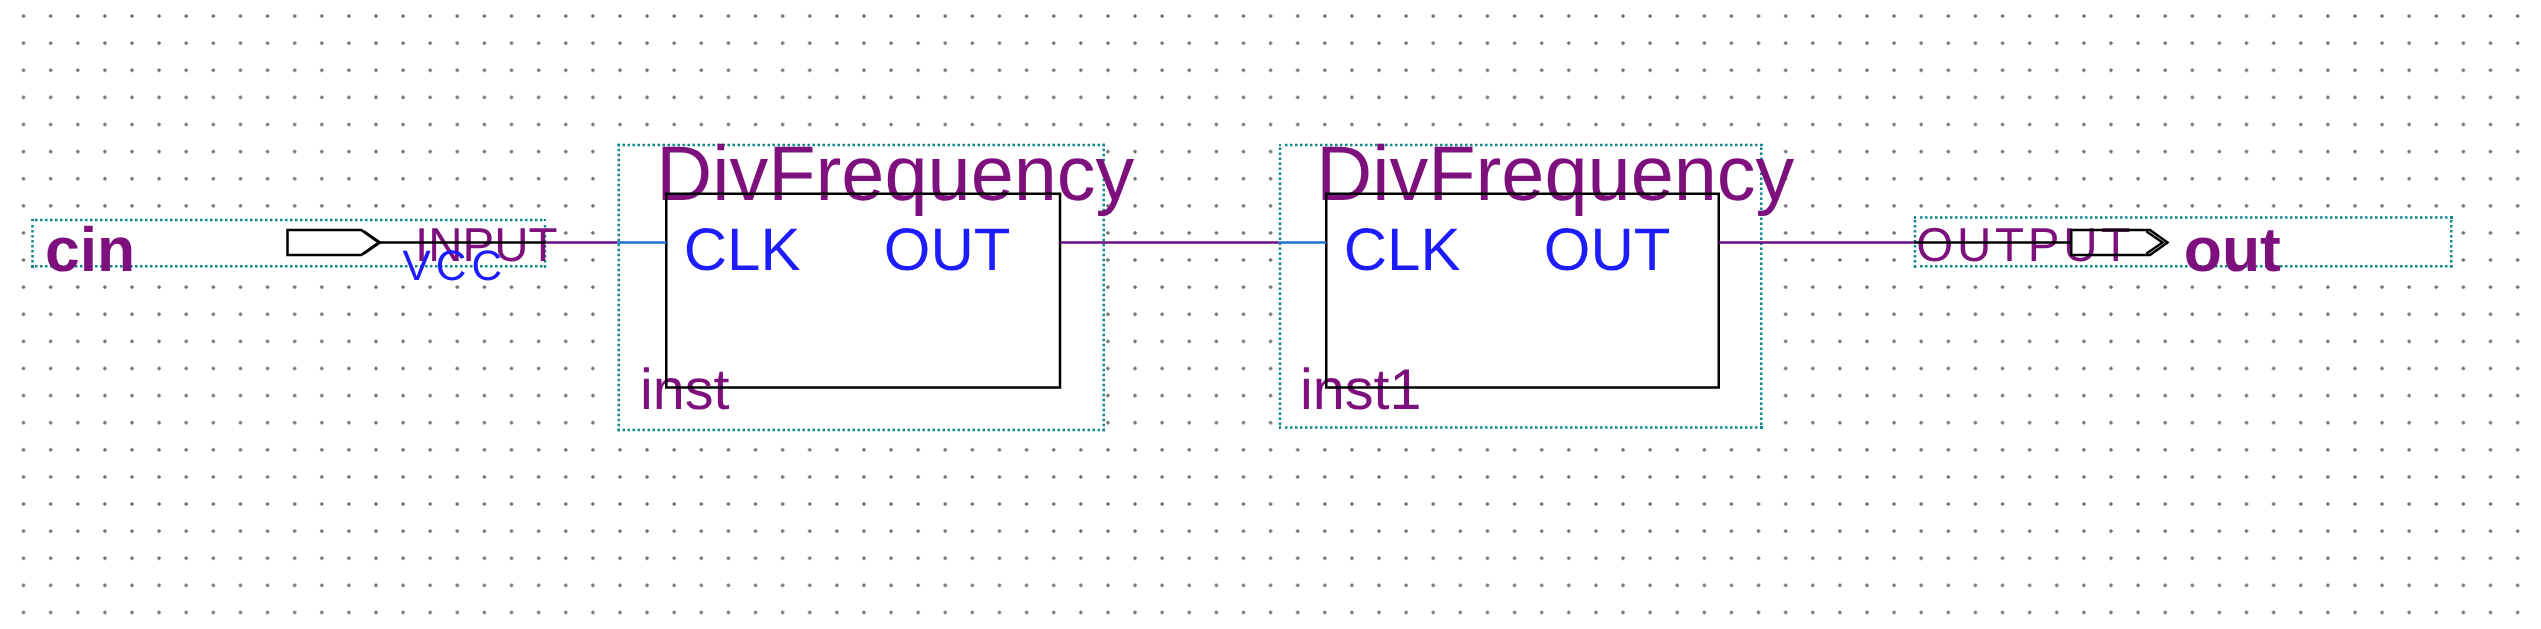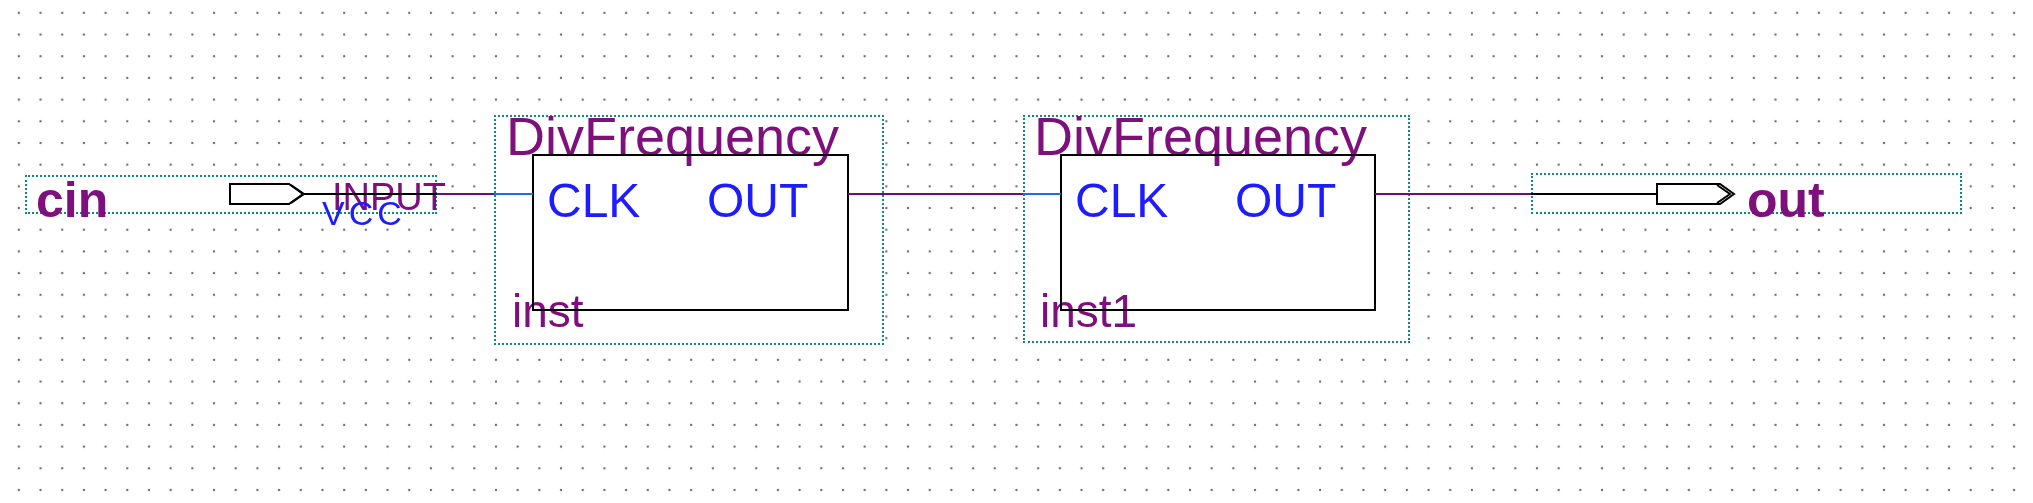--- a/index.html
+++ b/index.html
@@ -13,21 +13,21 @@
   }
   .sel{
     position:absolute;box-sizing:border-box;
     background:#ffffff;border:2px dotted #0e8888;
   }
   .fill{position:absolute;background:#ffffff;}
   .txt{position:absolute;line-height:1;white-space:pre;}
   .magenta{color:#7d107d;}
   .blue{color:#1c1cff;}
   .pinname{font-size:50px;font-weight:bold;}
-  .blocktitle{font-size:54px;}
+  .blocktitle{font-size:62px;margin-left:19px;}
   .porttxt{font-size:48px;}
   .insttxt{font-size:46px;}
   .typetxt{font-size:38px;}
   .vcctxt{font-size:34px;letter-spacing:4px;}
   .outputtxt{letter-spacing:3px;}
   svg.layer{position:absolute;left:0;top:0;}
   .z1{z-index:1}.z2{z-index:2}.z3{z-index:3}.z4{z-index:4}
 </style>
 </head>
 <body>
@@ -54,20 +54,21 @@
   <div class="txt magenta blocktitle z3" style="left:506px;top:109px;">DivFrequency</div>
   <div class="txt blue porttxt z3" style="left:547px;top:177px;">CLK</div>
   <div class="txt blue porttxt z3" style="left:707px;top:177px;">OUT</div>
   <div class="txt magenta insttxt z3" style="left:512px;top:288px;">inst</div>
 
   <div class="txt magenta blocktitle z3" style="left:1034px;top:109px;">DivFrequency</div>
   <div class="txt blue porttxt z3" style="left:1075px;top:177px;">CLK</div>
   <div class="txt blue porttxt z3" style="left:1235px;top:177px;">OUT</div>
   <div class="txt magenta insttxt z3" style="left:1040px;top:288px;">inst1</div>
 
+  <div class="txt magenta typetxt outputtxt z3" style="left:1533px;top:178px;">OUTPUT</div>
   <div class="txt magenta pinname z3" style="left:1747px;top:175px;">out</div>
 
   <svg class="layer z4" width="2033" height="503" fill="none" stroke-linecap="butt">
 
     <rect x="533" y="155" width="315" height="155" stroke="#000000" stroke-width="2"></rect>
     <rect x="1061" y="155" width="314" height="155" stroke="#000000" stroke-width="2"></rect>
 
     <polygon points="230,184 289,184 303,194 289,204 230,204" stroke="#000000" stroke-width="2"></polygon>
     <polyline points="291,185 304,194 291,203" stroke="#000000" stroke-width="2"></polyline>
 

